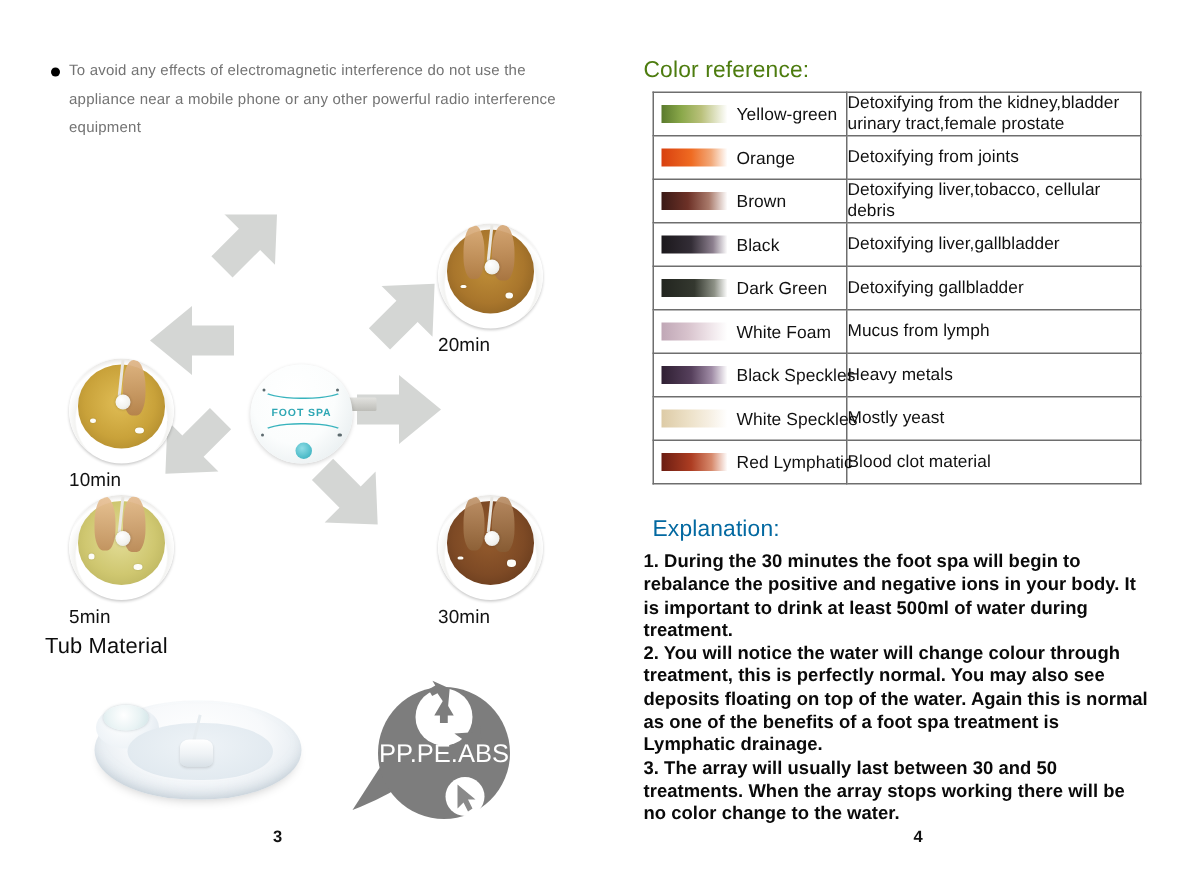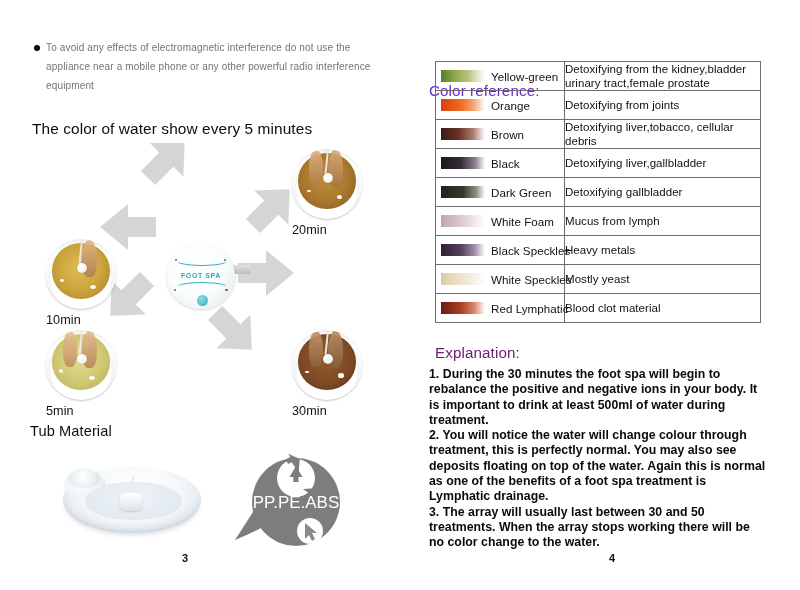--- a/index.html
+++ b/index.html
@@ -314,22 +314,21 @@
     width: 390px;
     height: 590px;
   }
 
   .heading-colorref {
     position: absolute;
     left: 19px;
     top: 38px;
     font-size: 15.2px;
     letter-spacing: 0.1px;
-    color: #6d28d9;
-    margin-top: 44px;
+    color: #4d7c0f;
   }
 
   .ctable {
     position: absolute;
     left: 25px;
     top: 61px;
     width: 326px;
     border-collapse: collapse;
     table-layout: fixed;
   }
@@ -365,21 +364,21 @@
     color: #111;
     letter-spacing: 0.05px;
   }
 
   .heading-expl {
     position: absolute;
     left: 25px;
     top: 344px;
     font-size: 15.2px;
     letter-spacing: 0.1px;
-    color: #701a75;
+    color: #0369a1;
   }
   .expl-body {
     position: absolute;
     left: 19px;
     top: 367px;
     width: 338px;
     font-size: 12.3px;
     line-height: 15.3px;
     color: #0a0a0a;
     letter-spacing: 0.02px;
@@ -401,21 +400,20 @@
 
 <div class="page">
 
   <div class="left-col">
 
     <div class="bullet-block">
       <span class="bullet-dot"></span>
       <span class="bullet-text">To avoid any effects of electromagnetic interference do not use the appliance near a mobile phone or any other powerful radio interference equipment</span>
     </div>
 
-    <div class="heading-water">The color of water show every 5 minutes</div>
 
     <div class="diagram">
 
       <svg class="arrow" style="left:0;top:0;" width="360" height="275" viewBox="0 0 360 275">
         <g fill="#d4d6d4">
 
           <g transform="translate(101,18) rotate(-45)">
             <polygon points="0,14 26,14 26,0 52,24 26,48 26,34 0,34"></polygon>
           </g>
 

